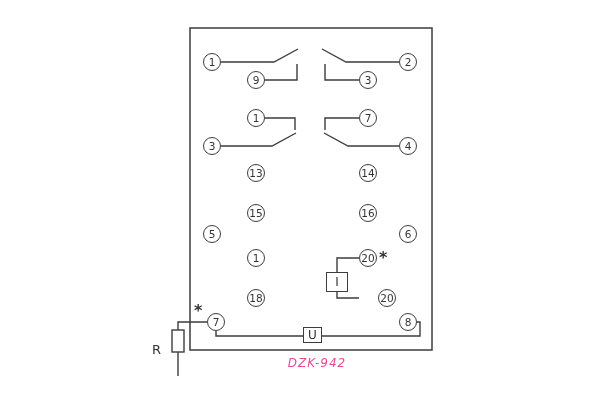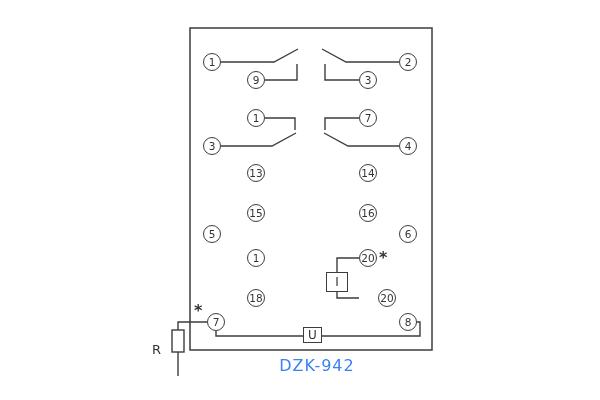--- a/index.html
+++ b/index.html
@@ -20,21 +20,21 @@
     background:#fff; display:flex; align-items:center; justify-content:center;
     font-size:12px; color:#333; z-index:2;
   }
   .asterisk {
     position:absolute; font-size:16px; font-weight:bold; color:#333;
     line-height:1; z-index:3;
   }
   .label-r { position:absolute; font-size:13px; color:#333; z-index:3; }
   .title {
     position:absolute; left:255px; top:356px; width:124px; text-align:center;
-    font-size:16px; letter-spacing:1px; color:#3b82f6; z-index:3;
+    font-size:12px; letter-spacing:1px; color:#ec4899; z-index:3;font-style:italic;
   }
 </style>
 </head>
 <body>
 
 <div class="stage">
 
   <svg class="wires" width="600" height="400" viewBox="0 0 600 400">
 
     <rect x="190" y="28" width="242" height="322" fill="none" stroke="#3d3d3d" stroke-width="1.5"></rect>

